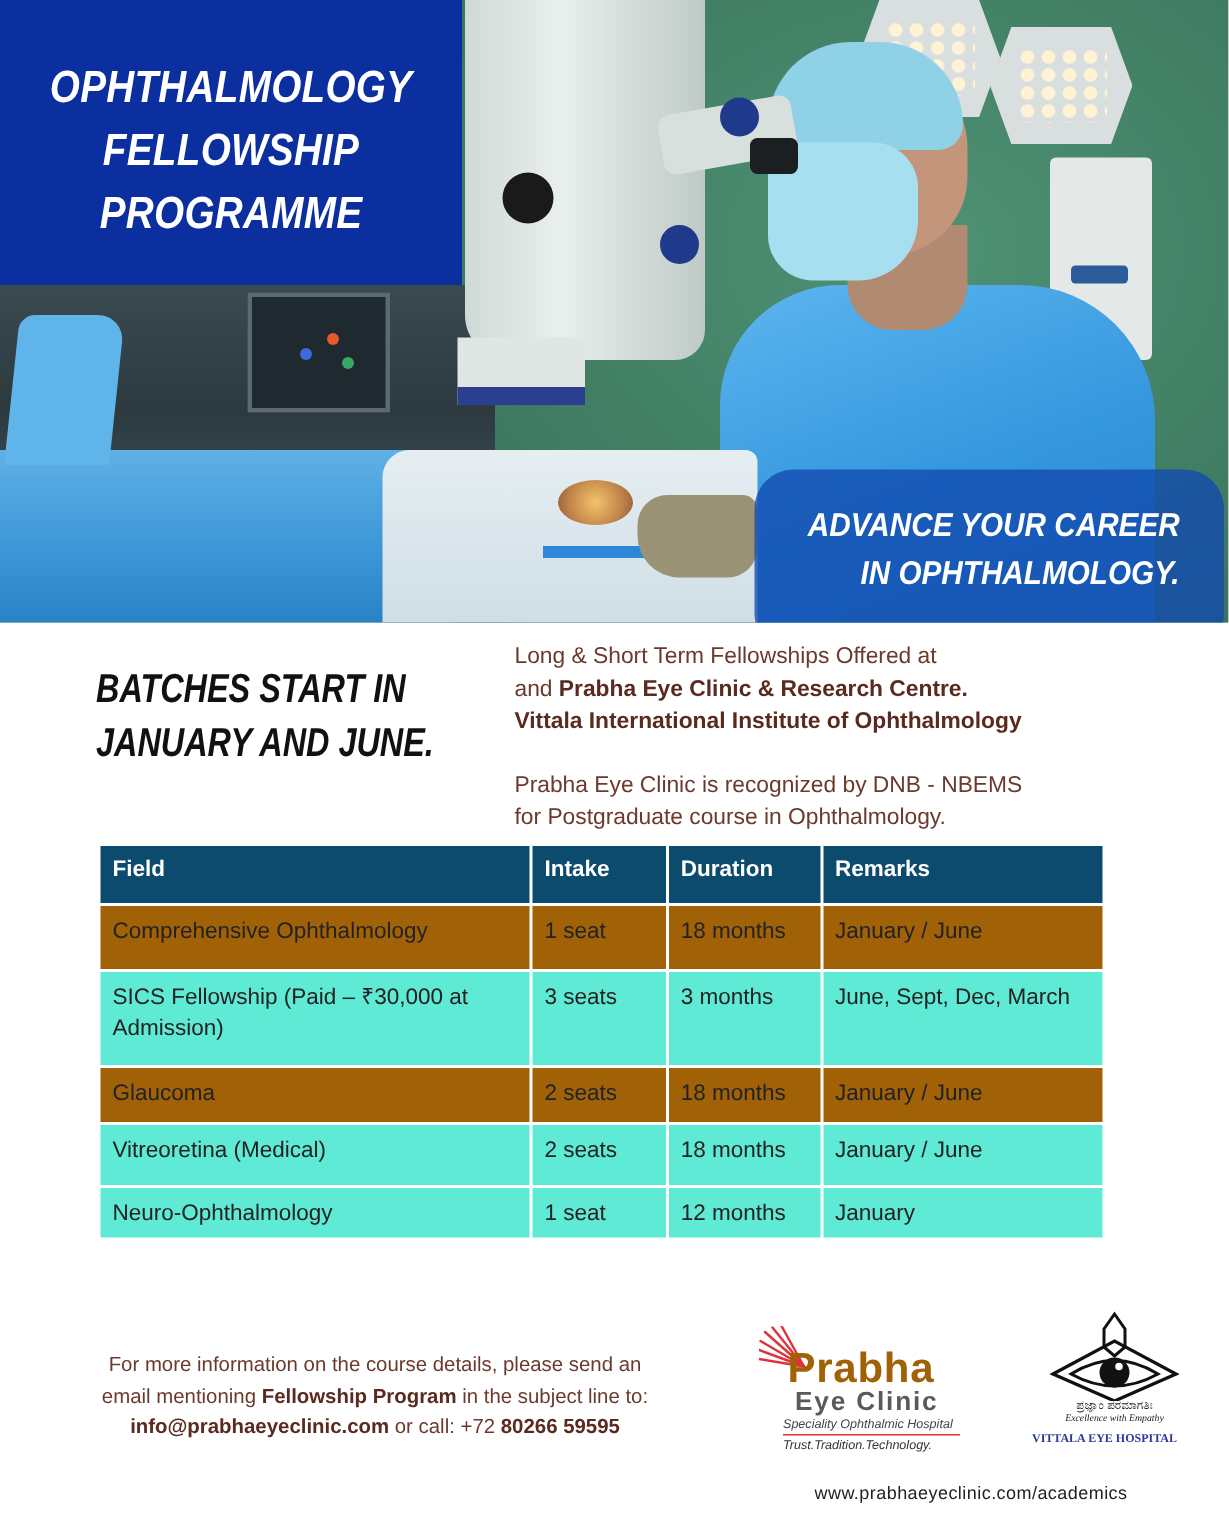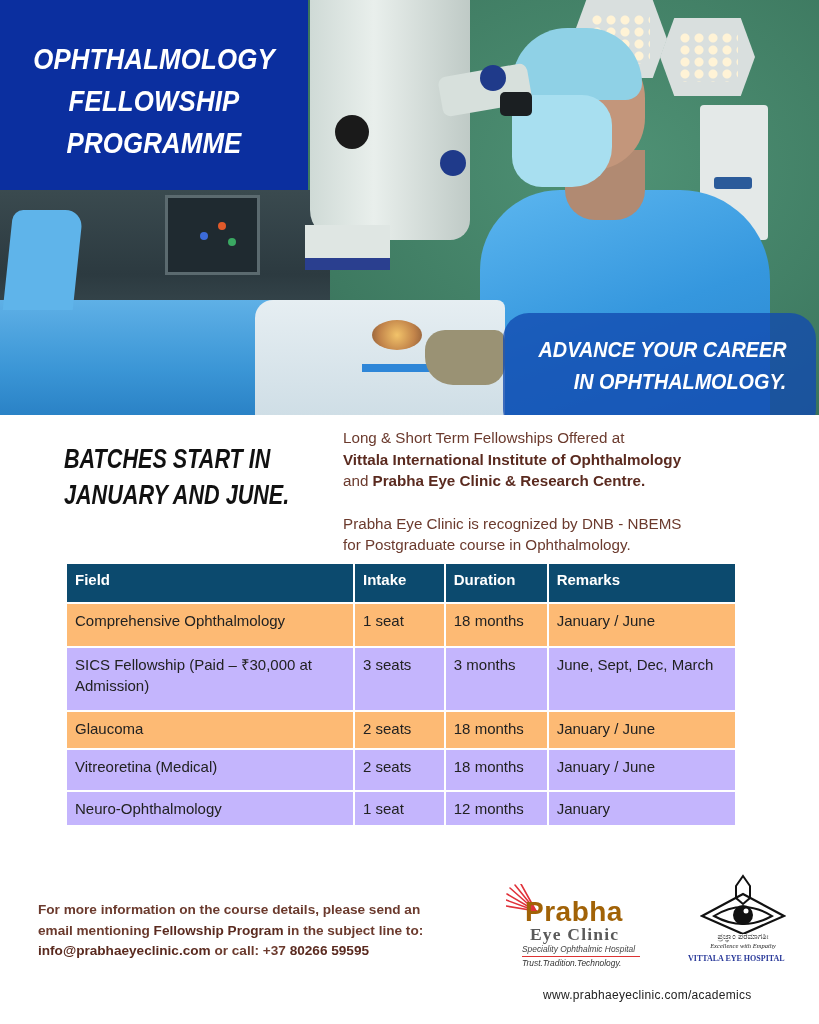--- a/index.html
+++ b/index.html
@@ -61,33 +61,33 @@
   .batches { position:absolute; left:64px; top:441px; color:#111111; font-weight:700; font-style:italic;
     font-size:27px; line-height:36px; transform: scaleX(0.8); transform-origin:left top; white-space:nowrap; }
   .intro { position:absolute; left:343px; top:427px; color:#6b3a2d; font-size:15.2px; line-height:21.5px; }
   .intro b { color:#5a2a1f; font-weight:700; }
   .intro .p2 { margin-top:21px; }
 
   
   .tbl { position:absolute; left:65px; top:562px; width:672px; border-collapse:collapse; font-size:15px; color:#222; }
   .tbl th, .tbl td { border:2px solid #ffffff; text-align:left; vertical-align:top; padding:6px 8px; }
   .tbl th { background:#0c4a6e; color:#ffffff; font-weight:700; height:40px; padding-top:7px; }
-  .tbl tr.odd td { background:#fdba74; }
-  .tbl tr.even td { background:#c4b5fd; }
+  .tbl tr.odd td { background:#a16207; }
+  .tbl tr.even td { background:#5eead4; }
   .tbl td { line-height:21px; }
   .col-field { width:289px; } .col-intake { width:91px; } .col-duration { width:103px; } .col-remarks { width:189px; }
 
   
-  .contact { position:absolute; left:38px; top:900px; width:424px; color:#6b3a2d; font-size:13.6px; line-height:20.5px;font-weight:bold; }
+  .contact { position:absolute; left:38px; top:900px; width:424px; text-align:center; color:#6b3a2d; font-size:13.6px; line-height:20.5px; }
   .contact b { color:#5a2a1f; }
 
   .logo-prabha { position:absolute; left:500px; top:880px; width:150px; height:90px; }
   .logo-prabha .rays { position:absolute; left:6px; top:4px; width:32px; height:28px; }
   .logo-prabha .name { position:absolute; left:25px; top:16px; font-size:28px; font-weight:700; color:#a16207; letter-spacing:0.5px; }
-  .logo-prabha .sub { position:absolute; left:30px; top:44px; font-size:17.5px; font-weight:700; color:#5a5a5a; letter-spacing:1.2px;font-family:Liberation Serif, serif; }
+  .logo-prabha .sub { position:absolute; left:30px; top:44px; font-size:17.5px; font-weight:700; color:#5a5a5a; letter-spacing:1.2px; }
   .logo-prabha .spec { position:absolute; left:22px; top:64px; font-size:8.4px; font-style:italic; color:#444; white-space:nowrap; }
   .logo-prabha .line { position:absolute; left:22px; top:76px; width:118px; height:1px; background:#d33; }
   .logo-prabha .tag { position:absolute; left:22px; top:78px; font-size:8.4px; font-style:italic; color:#333; white-space:nowrap; }
 
   .logo-vittala { position:absolute; left:688px; top:872px; width:110px; height:100px; }
   .logo-vittala svg { position:absolute; left:12px; top:2px; }
   .logo-vittala .kn { position:absolute; left:0; top:60px; width:110px; text-align:center; font-size:8px; color:#222; }
   .logo-vittala .exc { position:absolute; left:0; top:70px; width:110px; text-align:center; font-size:6.5px; font-style:italic; color:#222; font-family:"Liberation Serif", serif; }
   .logo-vittala .vh { position:absolute; left:0; top:82px; width:110px; font-size:8px; font-weight:700; color:#2a3a9a; font-family:"Liberation Serif", serif; }
 
@@ -140,22 +140,22 @@
   </div>
 </div>
 
 <div class="batches">
   <div>BATCHES START IN</div>
   <div>JANUARY AND JUNE.</div>
 </div>
 
 <div class="intro">
   <div>Long &amp; Short Term Fellowships Offered at</div>
+  <div><span>and</span> <b>Prabha Eye Clinic &amp; Research Centre.</b></div>
   <div><b>Vittala International Institute of Ophthalmology</b></div>
-  <div><span>and</span> <b>Prabha Eye Clinic &amp; Research Centre.</b></div>
   <div class="p2">Prabha Eye Clinic is recognized by DNB - NBEMS</div>
   <div>for Postgraduate course in Ophthalmology.</div>
 </div>
 
 <table class="tbl">
   <thead>
     <tr>
       <th class="col-field">Field</th>
       <th class="col-intake">Intake</th>
       <th class="col-duration">Duration</th>
@@ -198,21 +198,21 @@
 
 <div class="contact">
   <div>For more information on the course details, please send an</div>
   <div>
     <span>email mentioning</span>
     <b>Fellowship Program</b>
     <span>in the subject line to:</span>
   </div>
   <div>
     <b>info@prabhaeyeclinic.com</b>
-    <span>or call: +37</span>
+    <span>or call: +72</span>
     <b>80266 59595</b>
   </div>
 </div>
 
 <div class="logo-prabha">
   <svg class="rays" viewBox="0 0 32 28">
     <g stroke="#e0323a" stroke-width="1.6" stroke-linecap="round">
       <line x1="30" y1="27" x2="4" y2="4"></line>
       <line x1="30" y1="27" x2="1" y2="10"></line>
       <line x1="30" y1="27" x2="0" y2="16"></line>

